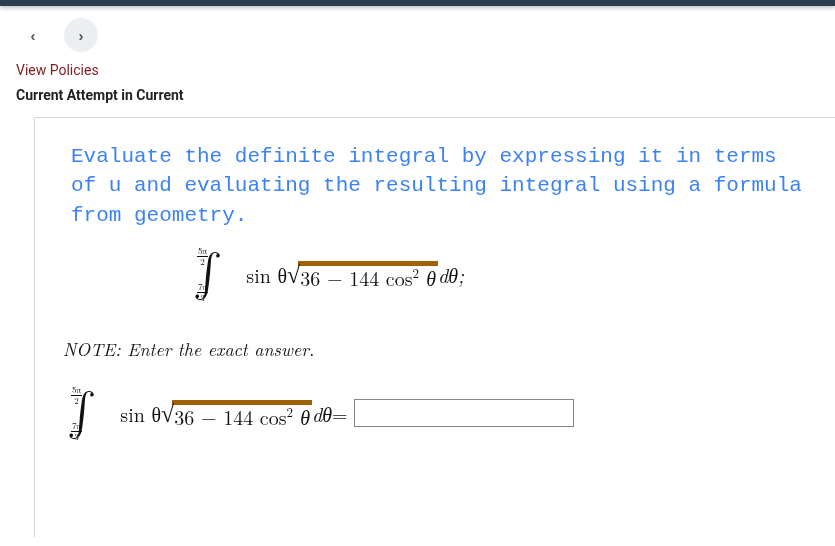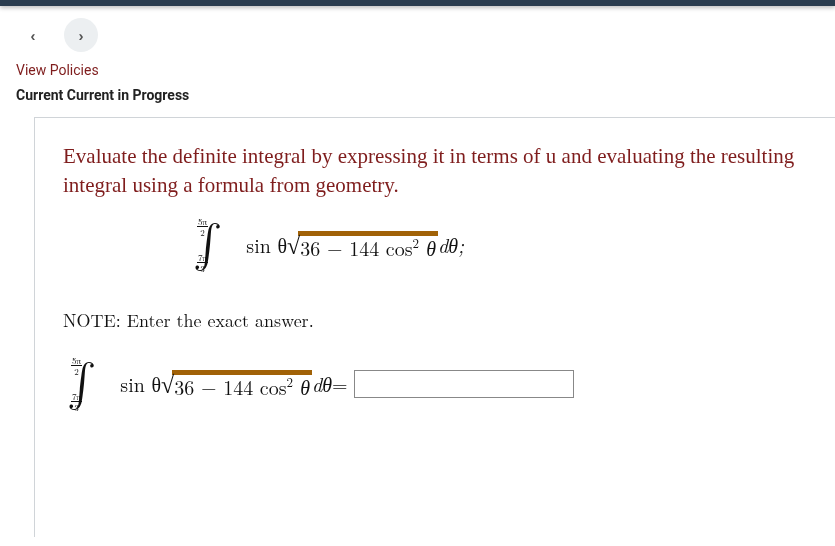--- a/index.html
+++ b/index.html
@@ -61,25 +61,26 @@
   }
   .panel {
     margin: 0 0 0 34px;
     border: 1px solid #d0d4d8;
     border-right: none;
     border-bottom: none;
     padding: 24px 28px 34px 28px;
     height: 420px;
   }
   .prompt {
-    font-family: Liberation Serif, serif;
+    font-family: Liberation Mono, monospace;
     font-size: 21px;
     line-height: 1.4;
-    color: #7f1d1d;
+    color: #3b82f6;
     margin-bottom: 22px;
+    margin-left: 8px;
   }
   .row-integral {
     display: flex;
     align-items: center;
     justify-content: flex-start;
     gap: 56px;
     padding-left: 130px;
     margin-bottom: 26px;
   }
   .math {
@@ -138,20 +139,21 @@
   }
   .sqrt-body {
     border-top: 5px solid #a16207;
     padding: 2px 2px 0 2px;
     line-height: 1;
   }
   sup { font-size: 0.65em; vertical-align: super; line-height: 0; }
   .ital { font-style: italic; }
   .note {
     font-family: "Latin Modern Roman", "CMU Serif", Georgia, "Times New Roman", serif;
+    font-style: italic;
     font-size: 18px;
     color: #111;
     margin-bottom: 30px;
     margin-top: 40px;
   }
   .answer-row {
     display: flex;
     align-items: center;
     gap: 6px;
     padding-left: 4px;
@@ -172,21 +174,21 @@
 
 <div class="header">
   <button class="navbtn">‹</button>
   <button class="navbtn current">›</button>
 </div>
 
 <div class="policies">
   <a href="#">View Policies</a>
 </div>
 
-<div class="attempt">Current Current in Progress</div>
+<div class="attempt">Current Attempt in Current</div>
 
 <div class="panel">
 
   <div class="prompt">Evaluate the definite integral by expressing it in terms of u and evaluating the resulting integral using a formula from geometry.</div>
 
   <div class="row-integral">
     <span class="math">
       <span class="int">
         <span class="int-sym">∫</span>
         <span class="int-upper">

